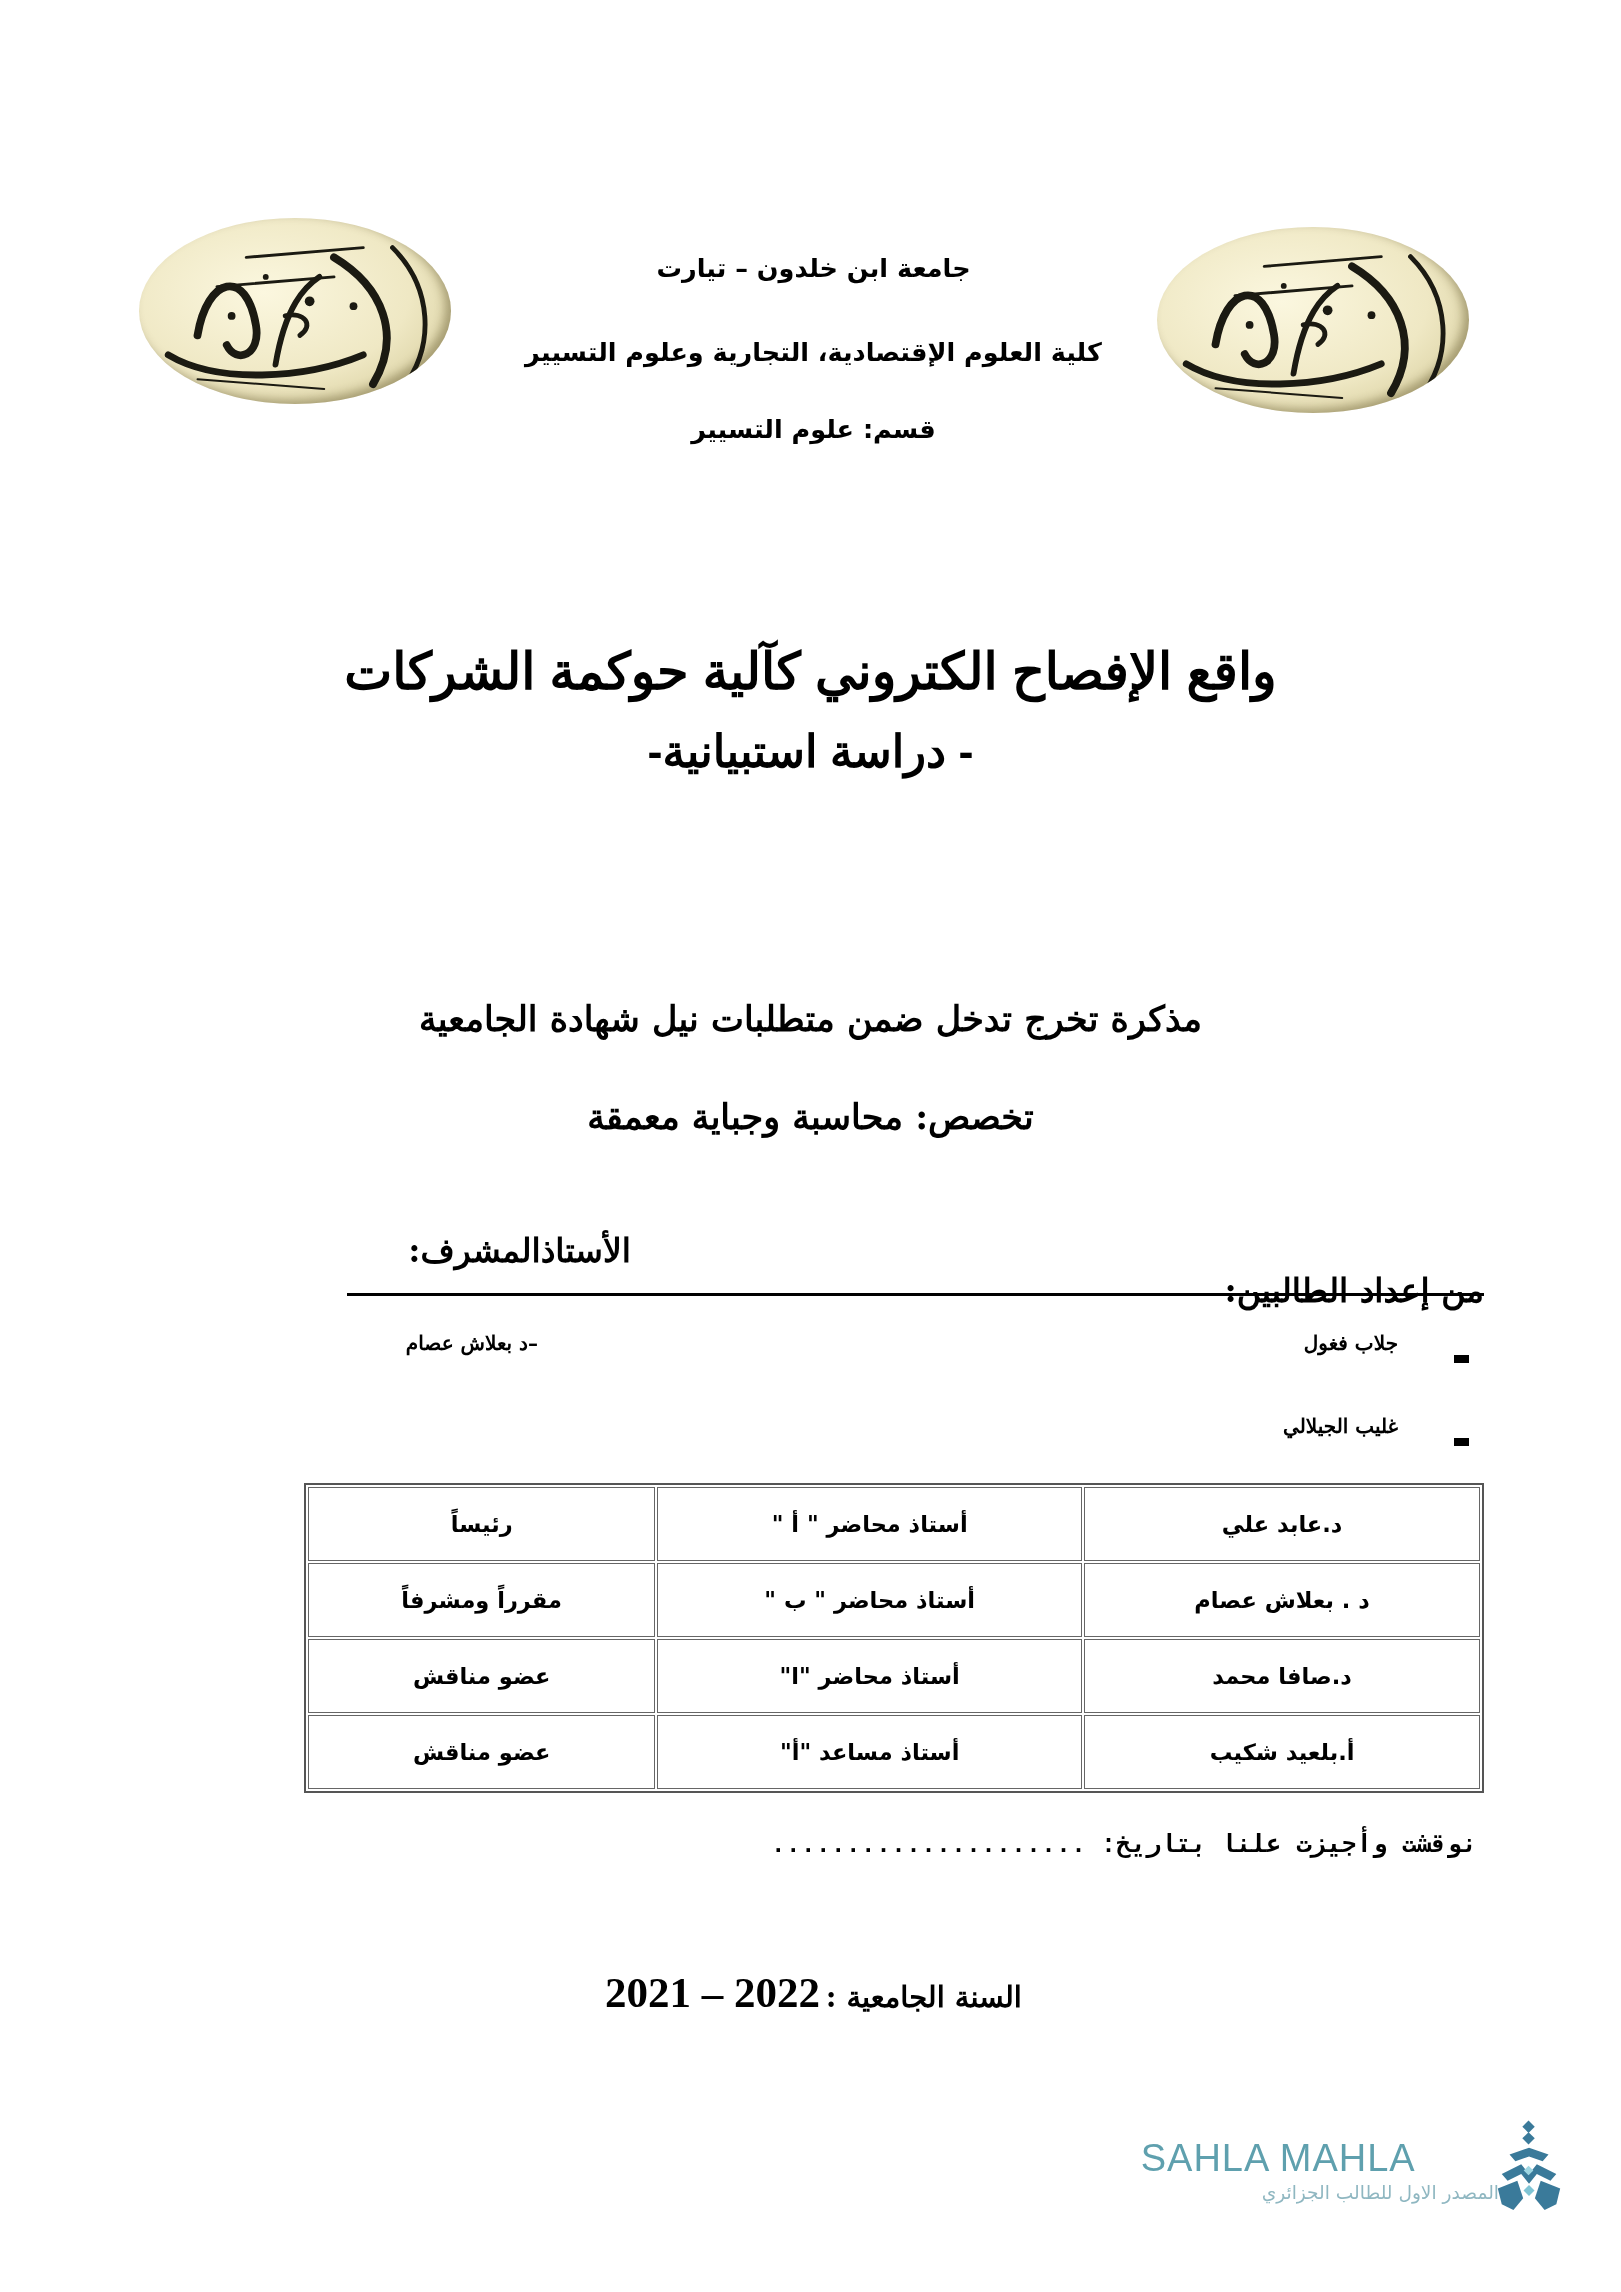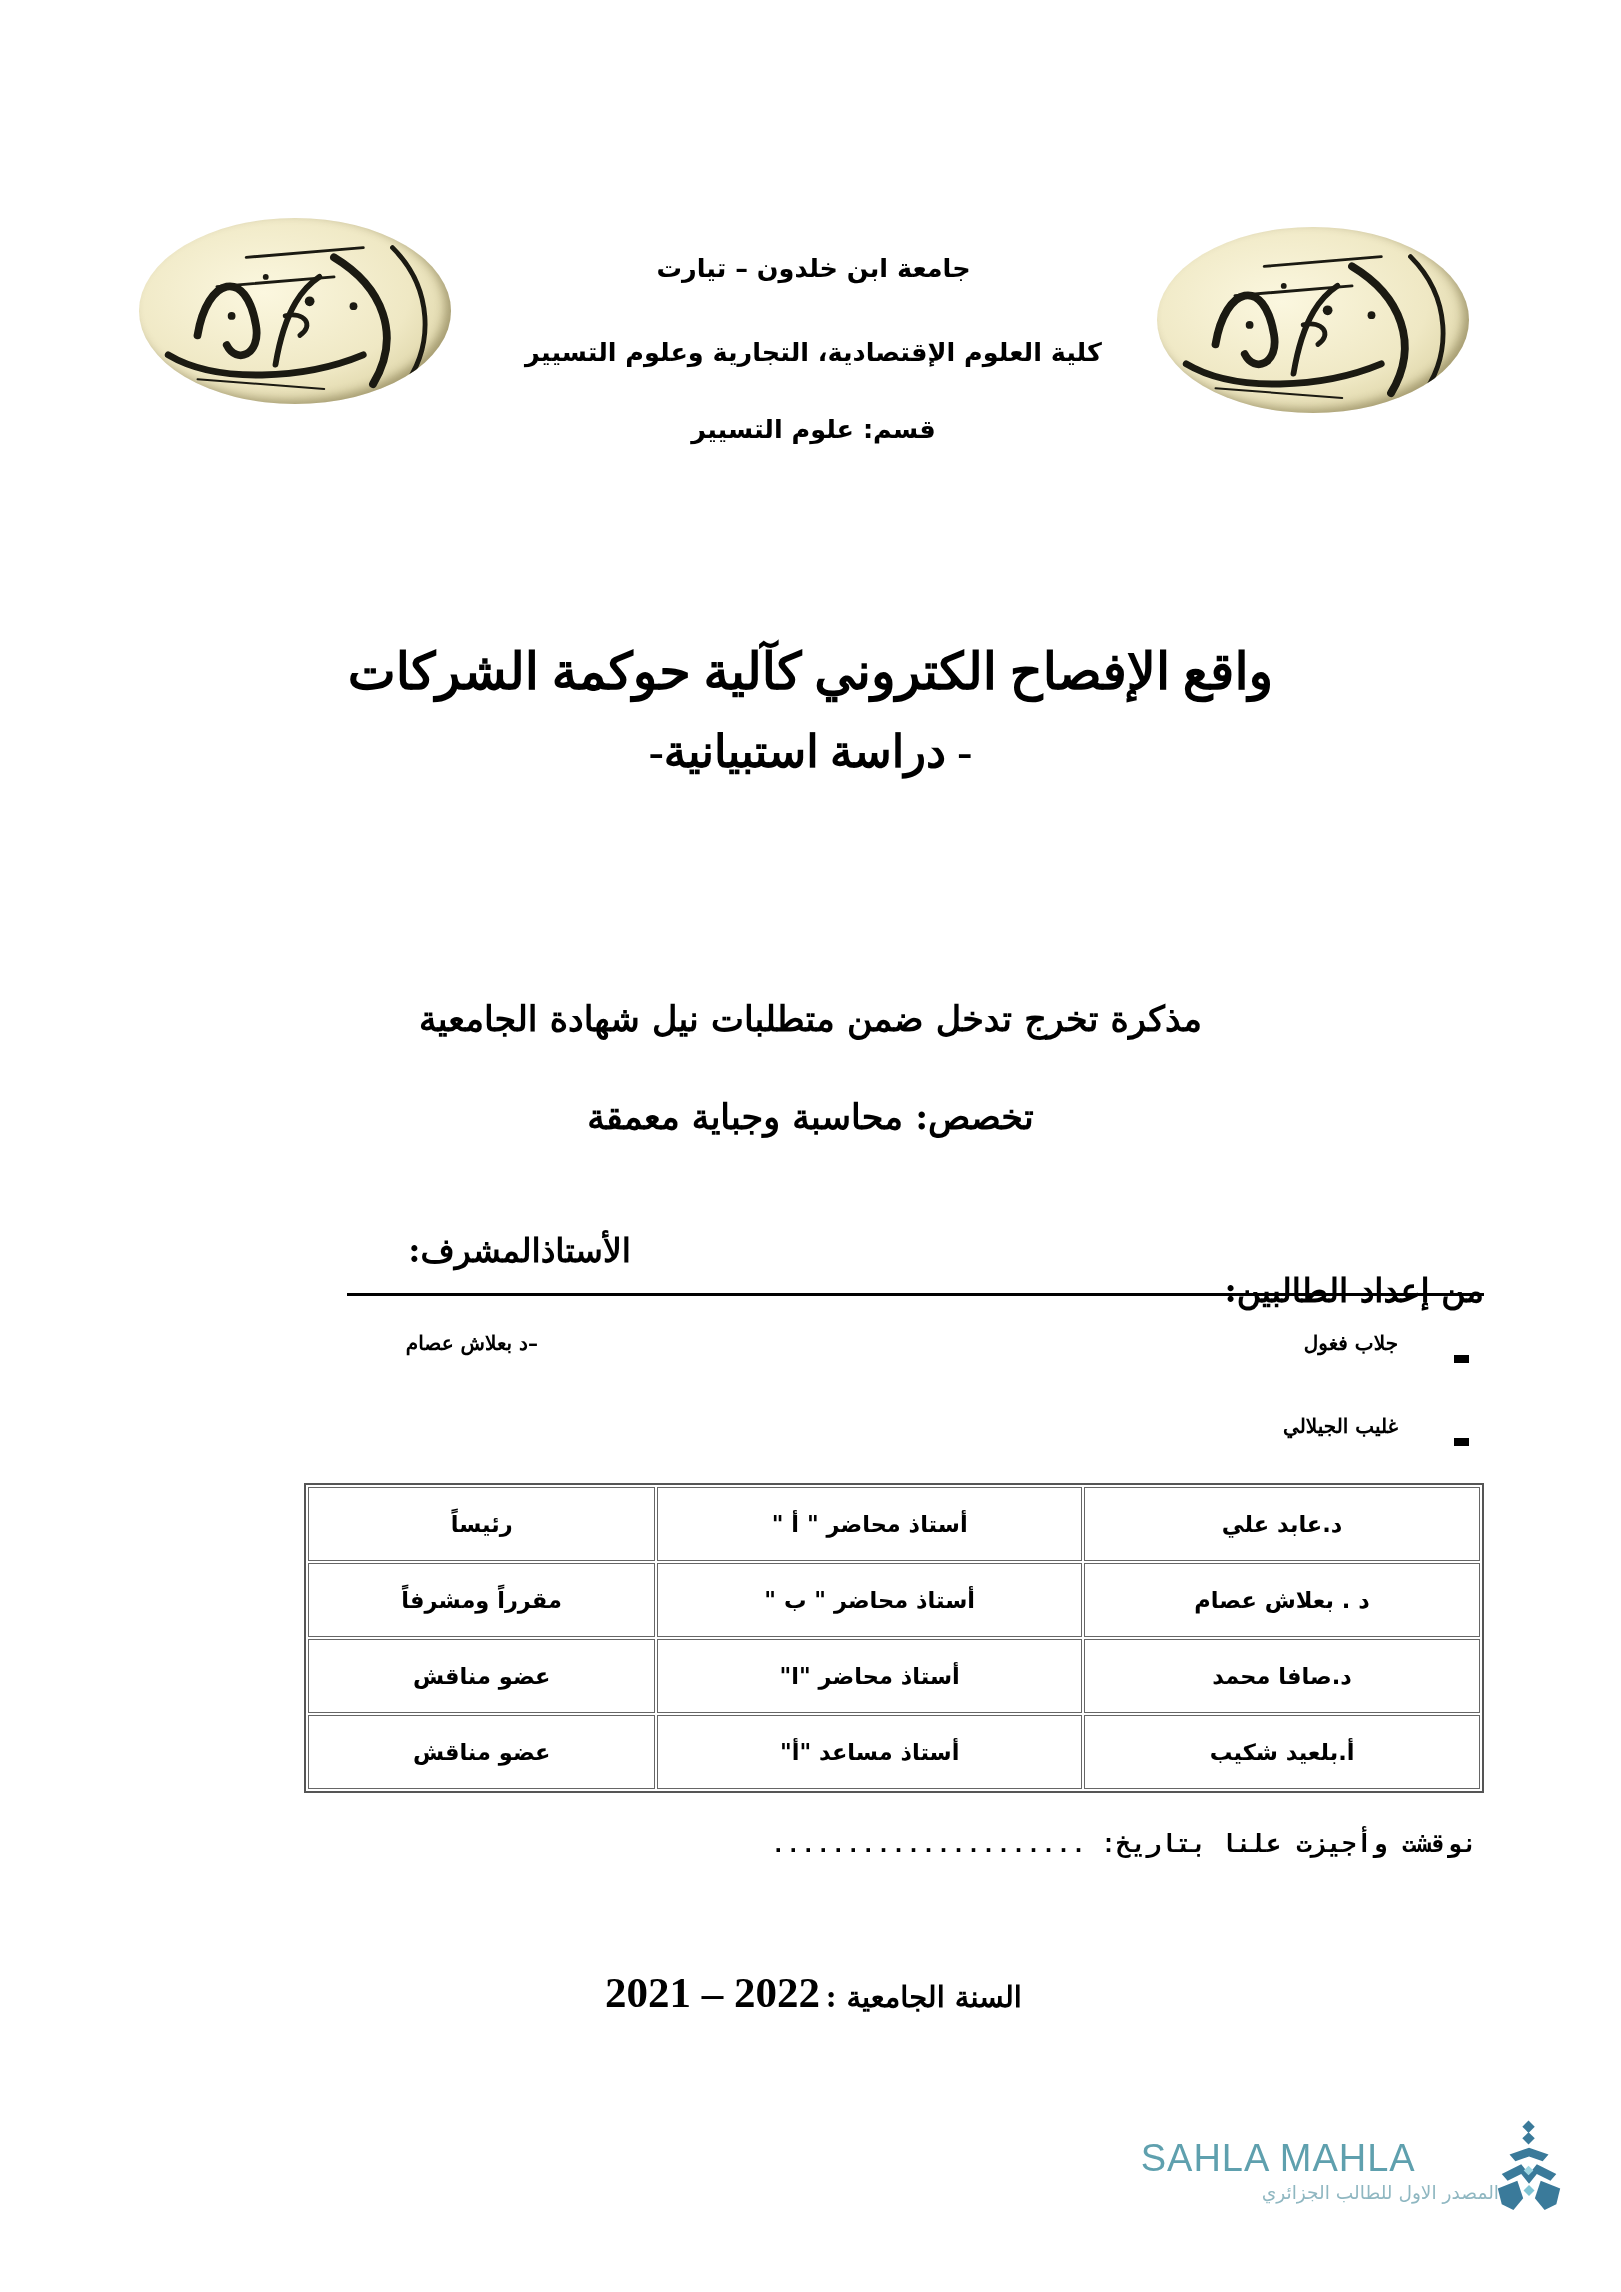--- a/index.html
+++ b/index.html
@@ -16,21 +16,21 @@
     background: radial-gradient(ellipse at 40% 40%, #fbf7df 0%, #efe8c4 55%, #d8cf9f 85%, #bdb37e 100%);
     box-shadow: inset -5.9px -3.9px 9.8px rgba(60,50,10,0.35);
     overflow: hidden;
   }
   .logo svg { width: 100%; height: 100%; display: block; }
 
   
   .hdr { font-family: "DejaVu Sans", "Liberation Sans", sans-serif; font-weight: bold; font-size: 25.5px; left: 451px; width: 725px; }
 
   
-  .title { font-family: Liberation Serif, serif; font-weight: bold; font-size: 51px; left: 196px; width: 1229px; letter-spacing: 0; }
+  .title { font-family: Liberation Sans, sans-serif; font-weight: bold; font-size: 51px; left: 196px; width: 1229px; letter-spacing: 0; }
 
   .sub { font-family: "DejaVu Serif", "Liberation Serif", serif; font-weight: bold; font-size: 35px; left: 294px; width: 1033px; }
 
   .lbl { font-family: "DejaVu Serif", "Liberation Serif", serif; font-weight: bold; font-size: 33px; }
 
   .underline { position: absolute; left: 347px; top: 1293px; width: 1137px; height: 2.9px; background: #000; }
 
   .bullet { position: absolute; width: 14.7px; height: 7.8px; background: #000; }
 
   .name { font-family: "DejaVu Serif", "Liberation Serif", serif; font-weight: bold; font-size: 20px; }

